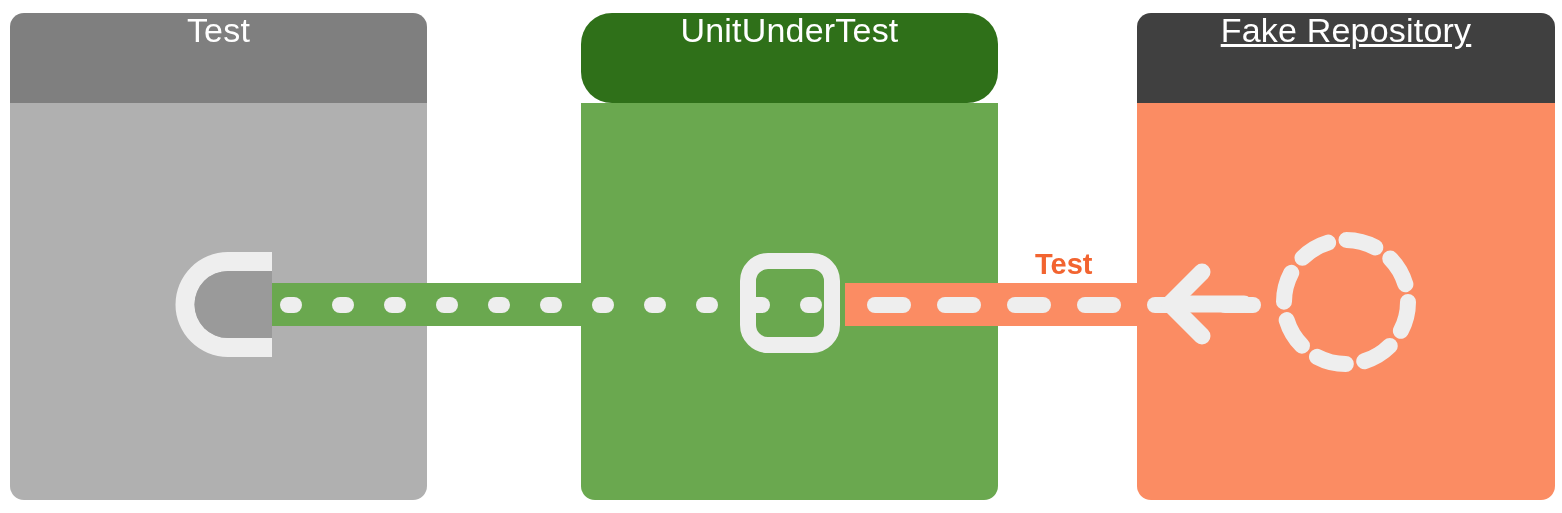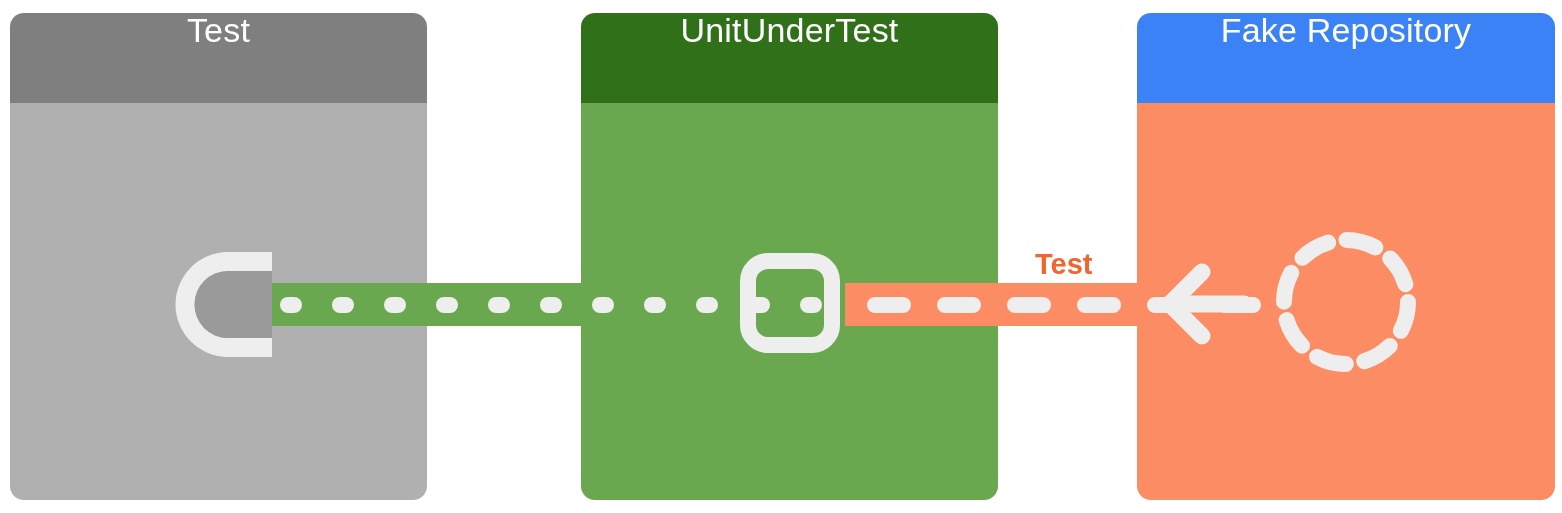--- a/index.html
+++ b/index.html
@@ -19,21 +19,21 @@
     color:#ffffff;font-size:34px;font-weight:400;letter-spacing:.2px;
     line-height:1;
   }
   .panel-body{position:absolute;left:0;width:100%;}
 
   #panel-test{left:10px;top:13px;width:417px;height:487px;}
   #panel-test .panel-header{height:90px;background:#7f7f7f;}
   #panel-test .panel-body{top:90px;height:397px;background:#b0b0b0;}
 
   #panel-uut{left:581px;top:13px;width:417px;height:487px;}
-  #panel-uut .panel-header{height:90px;background:#2f7019;}
+  #panel-uut .panel-header{height:90px;background:#2f7019;border-radius:31px;}
   #panel-uut .panel-body{top:90px;height:397px;background:#6aa84f;}
 
   #panel-fake{left:1137px;top:13px;width:418px;height:487px;}
   #panel-fake .panel-header{height:90px;background:#f26430;}
   #panel-fake .panel-body{top:90px;height:397px;background:#fb8c63;}
 
   
   .band{position:absolute;top:283px;height:43px;}
   #band-output{left:270px;width:575px;background:#6aa84f;}
   #band-flow{left:845px;width:388px;background:#fb8c63;}
@@ -80,21 +80,21 @@
   </div>
 
   <div class="panel" id="panel-uut">
     <div class="panel-header" style="background: rgb(47, 112, 25); color: rgb(255, 255, 255);">
       <span>UnitUnderTest</span>
     </div>
     <div class="panel-body" style="background: rgb(106, 168, 79);"></div>
   </div>
 
   <div class="panel" id="panel-fake">
-    <div class="panel-header" style="background: #3b82f6; color: rgb(255, 255, 255);">
+    <div class="panel-header" style="background: #404040; color: rgb(255, 255, 255); text-decoration: underline;">
       <span>Fake Repository</span>
     </div>
     <div class="panel-body" style="background: rgb(251, 140, 99);"></div>
   </div>
 
   <div class="band" id="band-output" style="background: rgb(106, 168, 79);">
     <div class="band-dots" id="dots-output">
         <span class="dot" style="left: 10px; background: rgb(238, 238, 238);"></span>
         <span class="dot" style="left: 62px; background: rgb(238, 238, 238);"></span>
         <span class="dot" style="left: 114px; background: rgb(238, 238, 238);"></span>

